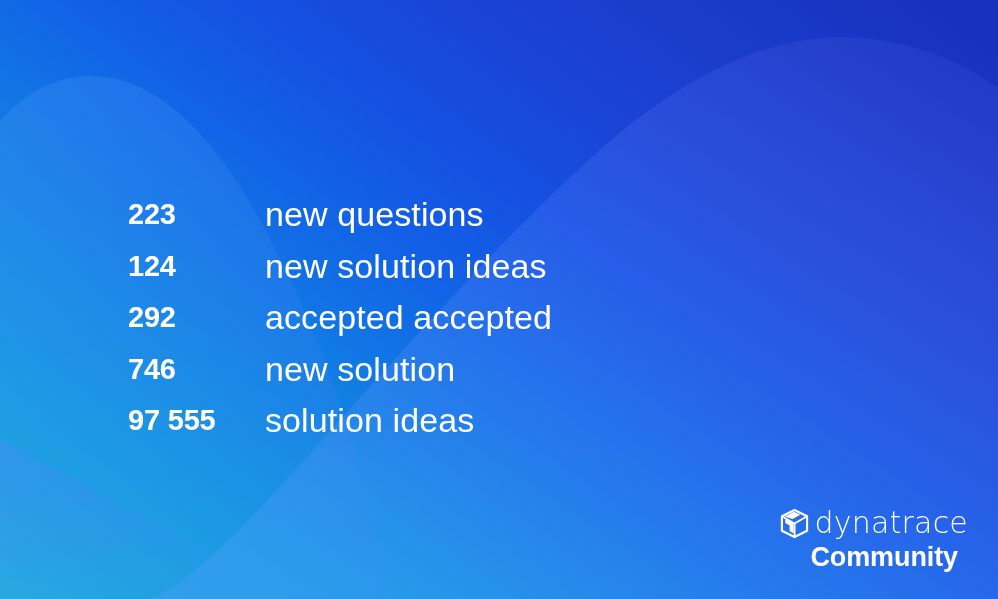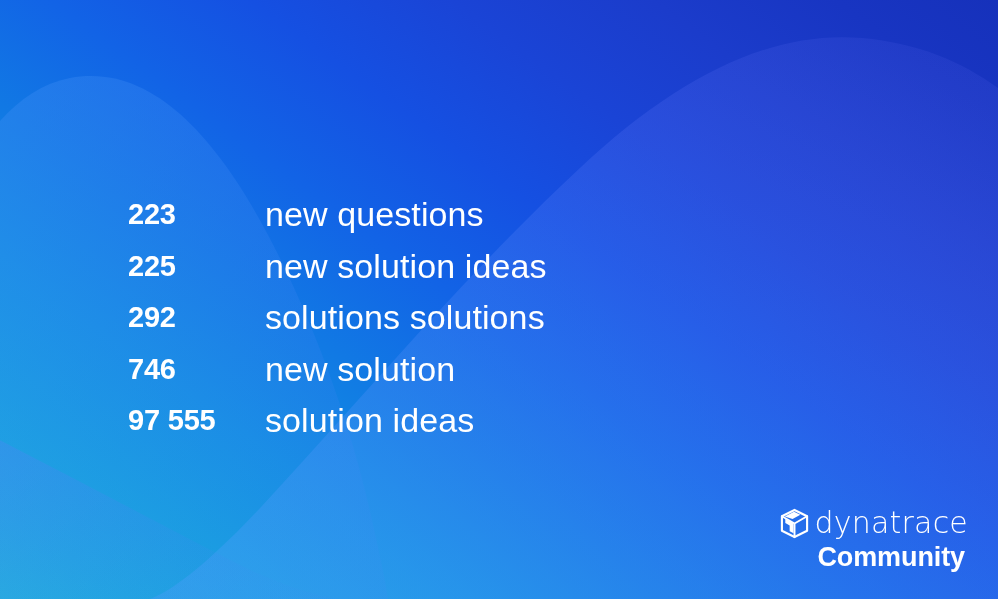--- a/index.html
+++ b/index.html
@@ -104,21 +104,21 @@
     line-height: 1;
     font-family: "DejaVu Sans", "Liberation Sans", sans-serif;
   }
   .logo-sub {
     font-size: 27px;
     font-weight: 700;
     color: #ffffff;
     letter-spacing: -0.1px;
     line-height: 1;
     margin-top: 4px;
-    margin-right: 3px;
+    margin-right: 10px;
   }
 </style>
 </head>
 <body>
 
 <div id="banner">
 
   <svg class="wave-layer" viewBox="0 0 998 599" preserveAspectRatio="none" aria-hidden="true">
     <defs>
       <linearGradient id="blobA" x1="0" y1="0" x2="1" y2="1">
@@ -149,27 +149,27 @@
   </svg>
 
   <div class="stats">
 
     <div class="stat-row">
       <span class="stat-value">223</span>
       <span class="stat-label">new questions</span>
     </div>
 
     <div class="stat-row">
-      <span class="stat-value">225</span>
+      <span class="stat-value">124</span>
       <span class="stat-label">new solution ideas</span>
     </div>
 
     <div class="stat-row">
       <span class="stat-value">292</span>
-      <span class="stat-label">solutions solutions</span>
+      <span class="stat-label">accepted accepted</span>
     </div>
 
     <div class="stat-row">
       <span class="stat-value">746</span>
       <span class="stat-label">new solution</span>
     </div>
 
     <div class="stat-row">
       <span class="stat-value">97 555</span>
       <span class="stat-label">solution ideas</span>

